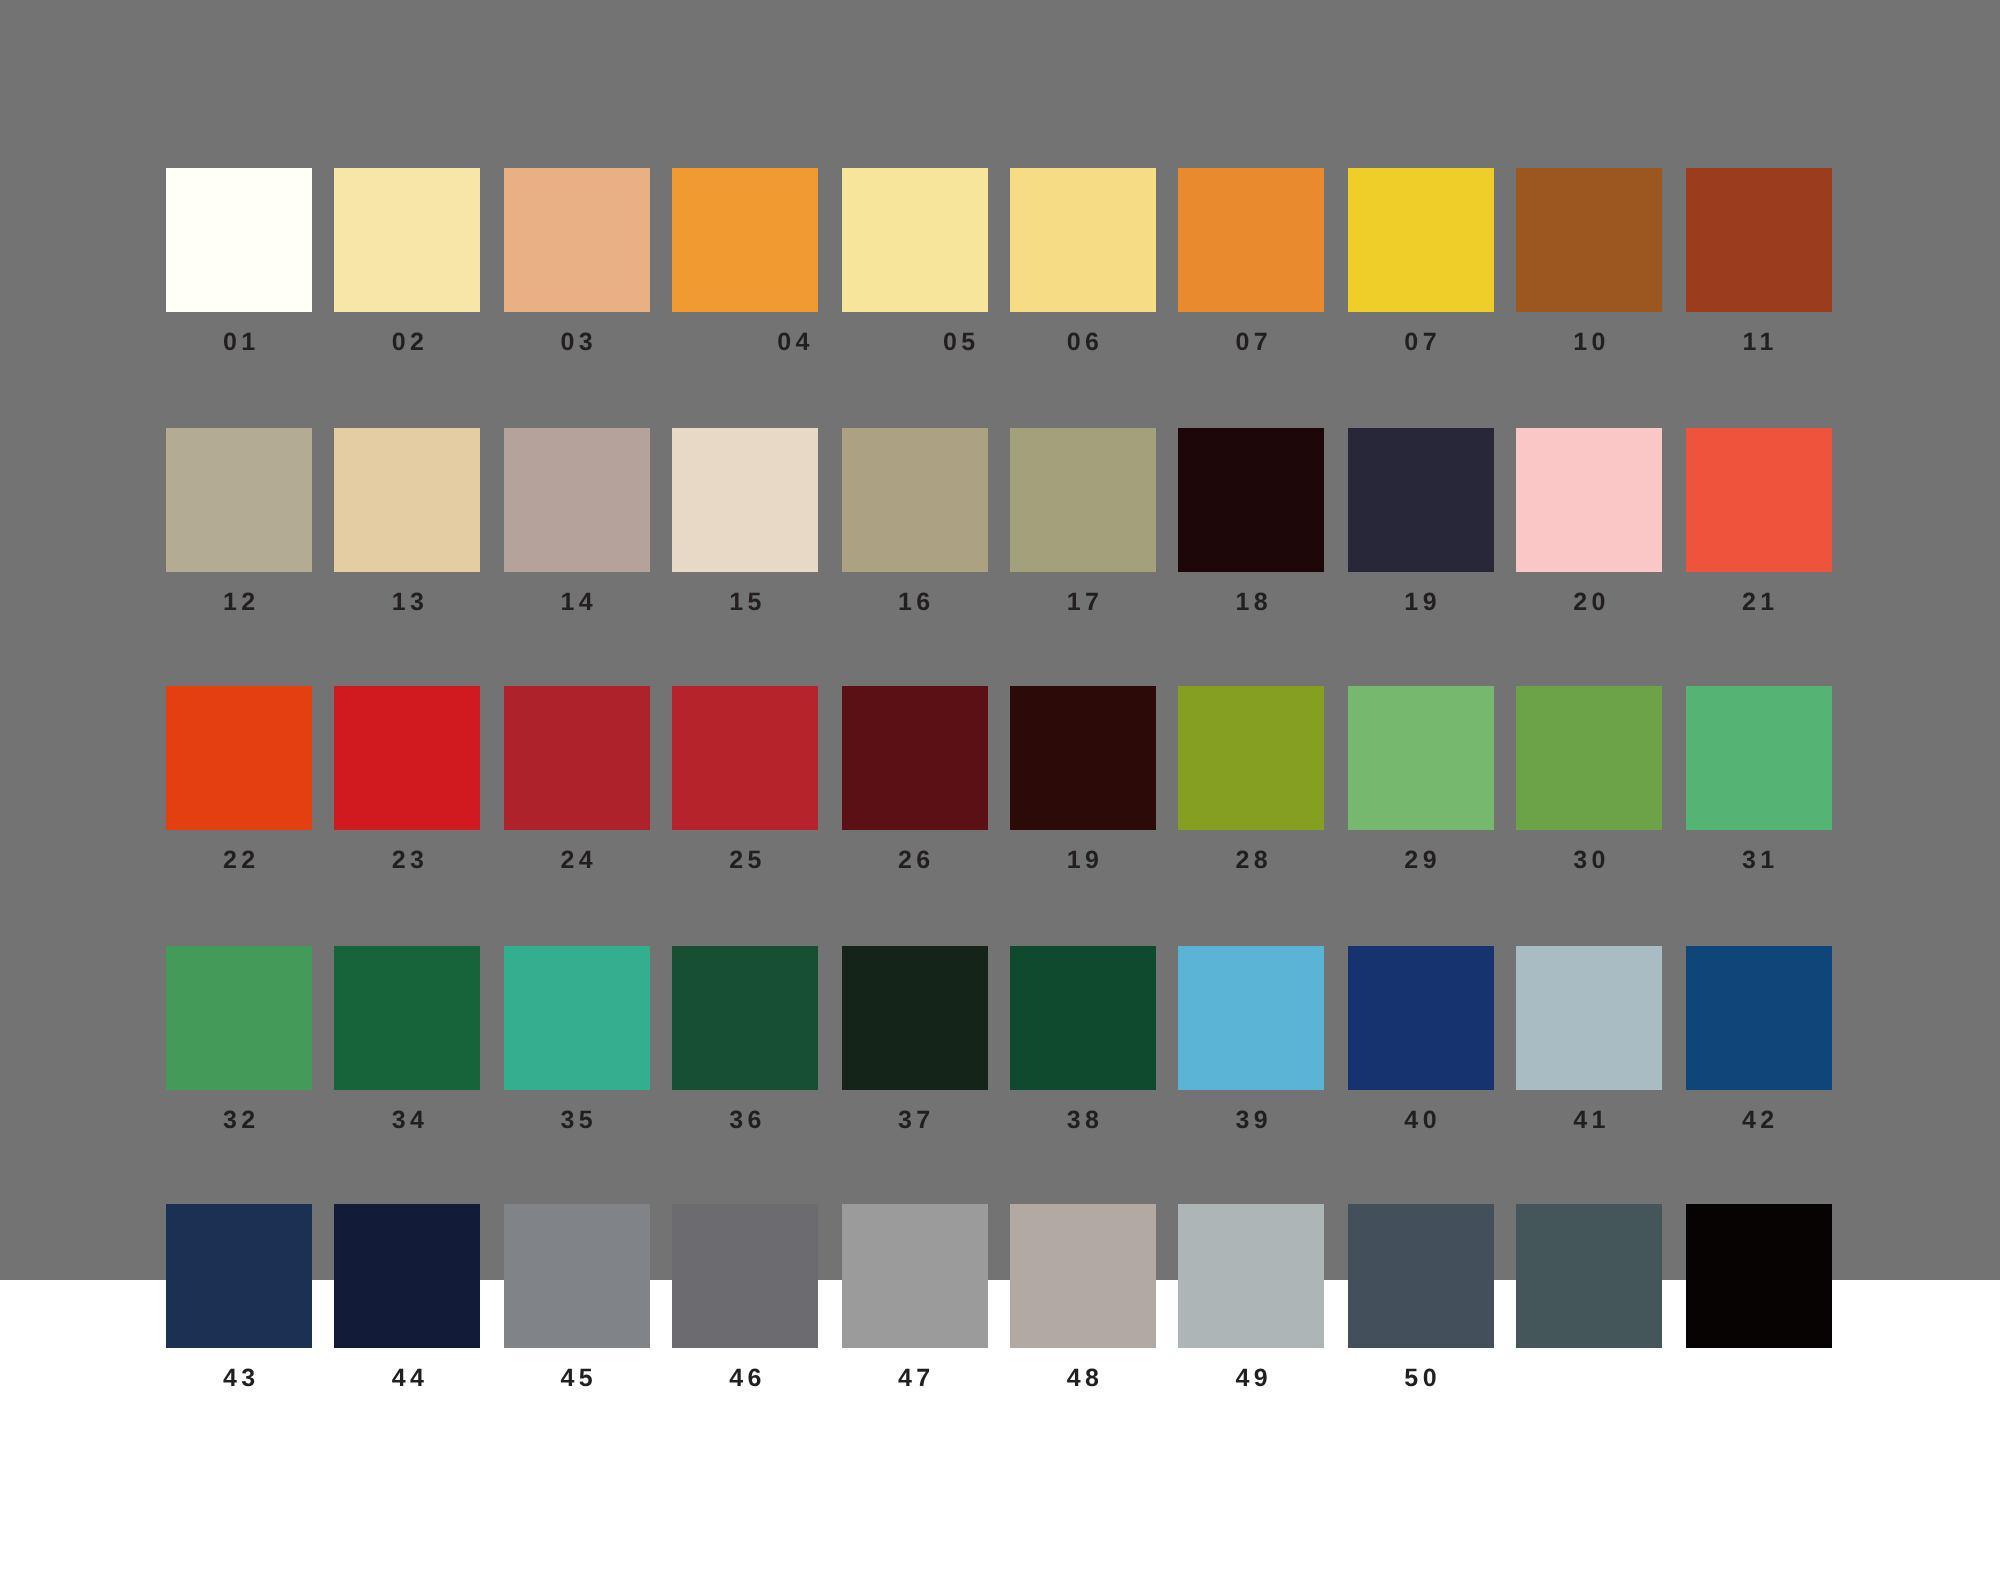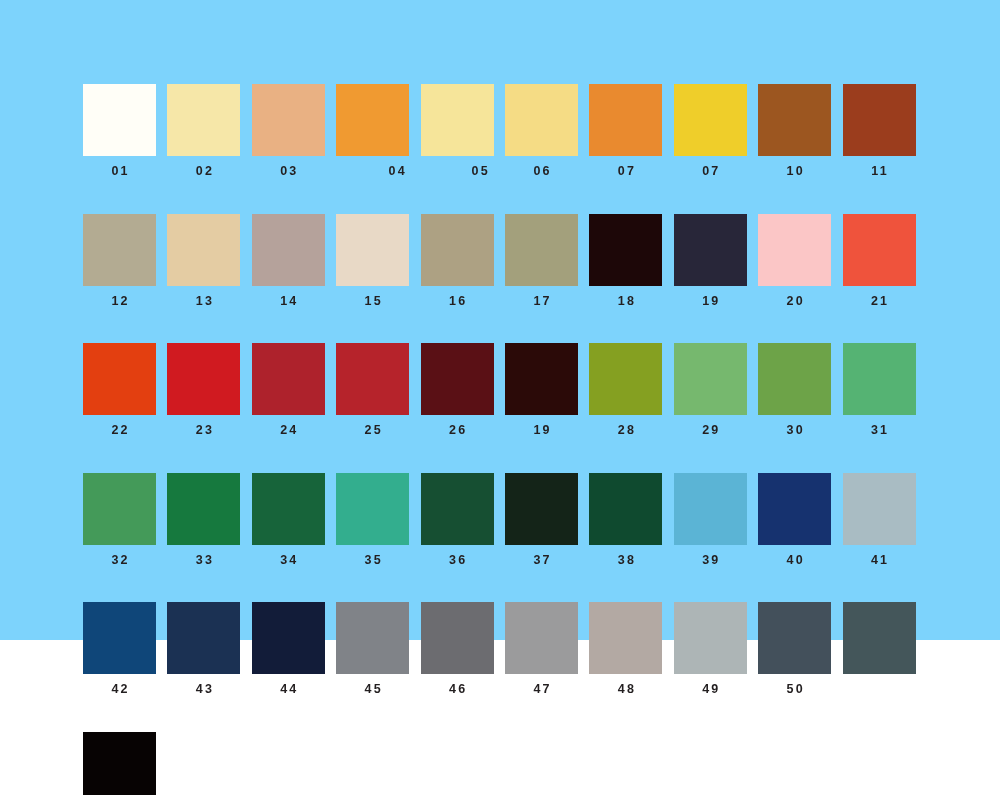--- a/index.html
+++ b/index.html
@@ -11,21 +11,21 @@
     height: 795px;
     background: #ffffff;
     font-family: "Liberation Sans", sans-serif;
     overflow: hidden;
   }
 
   #palette-page {
     position: relative;
     width: 1000px;
     height: 640px;
-    background: #7dd3fc;
+    background: #737373;
   }
 
   #swatch-grid {
     position: absolute;
     left: 83px;
     top: 84px;
     width: 834px;
     display: flex;
     flex-wrap: wrap;
     align-content: flex-start;
@@ -185,24 +185,20 @@
       </div>
       <div class="swatch-cell">
         <div class="swatch-chip" style="background-color: rgb(85, 179, 115);"></div>
         <div class="swatch-label" style="color: rgb(35, 31, 32);">31</div>
       </div>
       <div class="swatch-cell">
         <div class="swatch-chip" style="background-color: rgb(68, 154, 89);"></div>
         <div class="swatch-label" style="color: rgb(35, 31, 32);">32</div>
       </div>
       <div class="swatch-cell">
-        <div class="swatch-chip" style="background-color: rgb(22, 121, 62);"></div>
-        <div class="swatch-label" style="color: rgb(35, 31, 32);">33</div>
-      </div>
-      <div class="swatch-cell">
         <div class="swatch-chip" style="background-color: rgb(23, 100, 58);"></div>
         <div class="swatch-label" style="color: rgb(35, 31, 32);">34</div>
       </div>
       <div class="swatch-cell">
         <div class="swatch-chip" style="background-color: rgb(51, 174, 142);"></div>
         <div class="swatch-label" style="color: rgb(35, 31, 32);">35</div>
       </div>
       <div class="swatch-cell">
         <div class="swatch-chip" style="background-color: rgb(22, 79, 50);"></div>
         <div class="swatch-label" style="color: rgb(35, 31, 32);">36</div>

